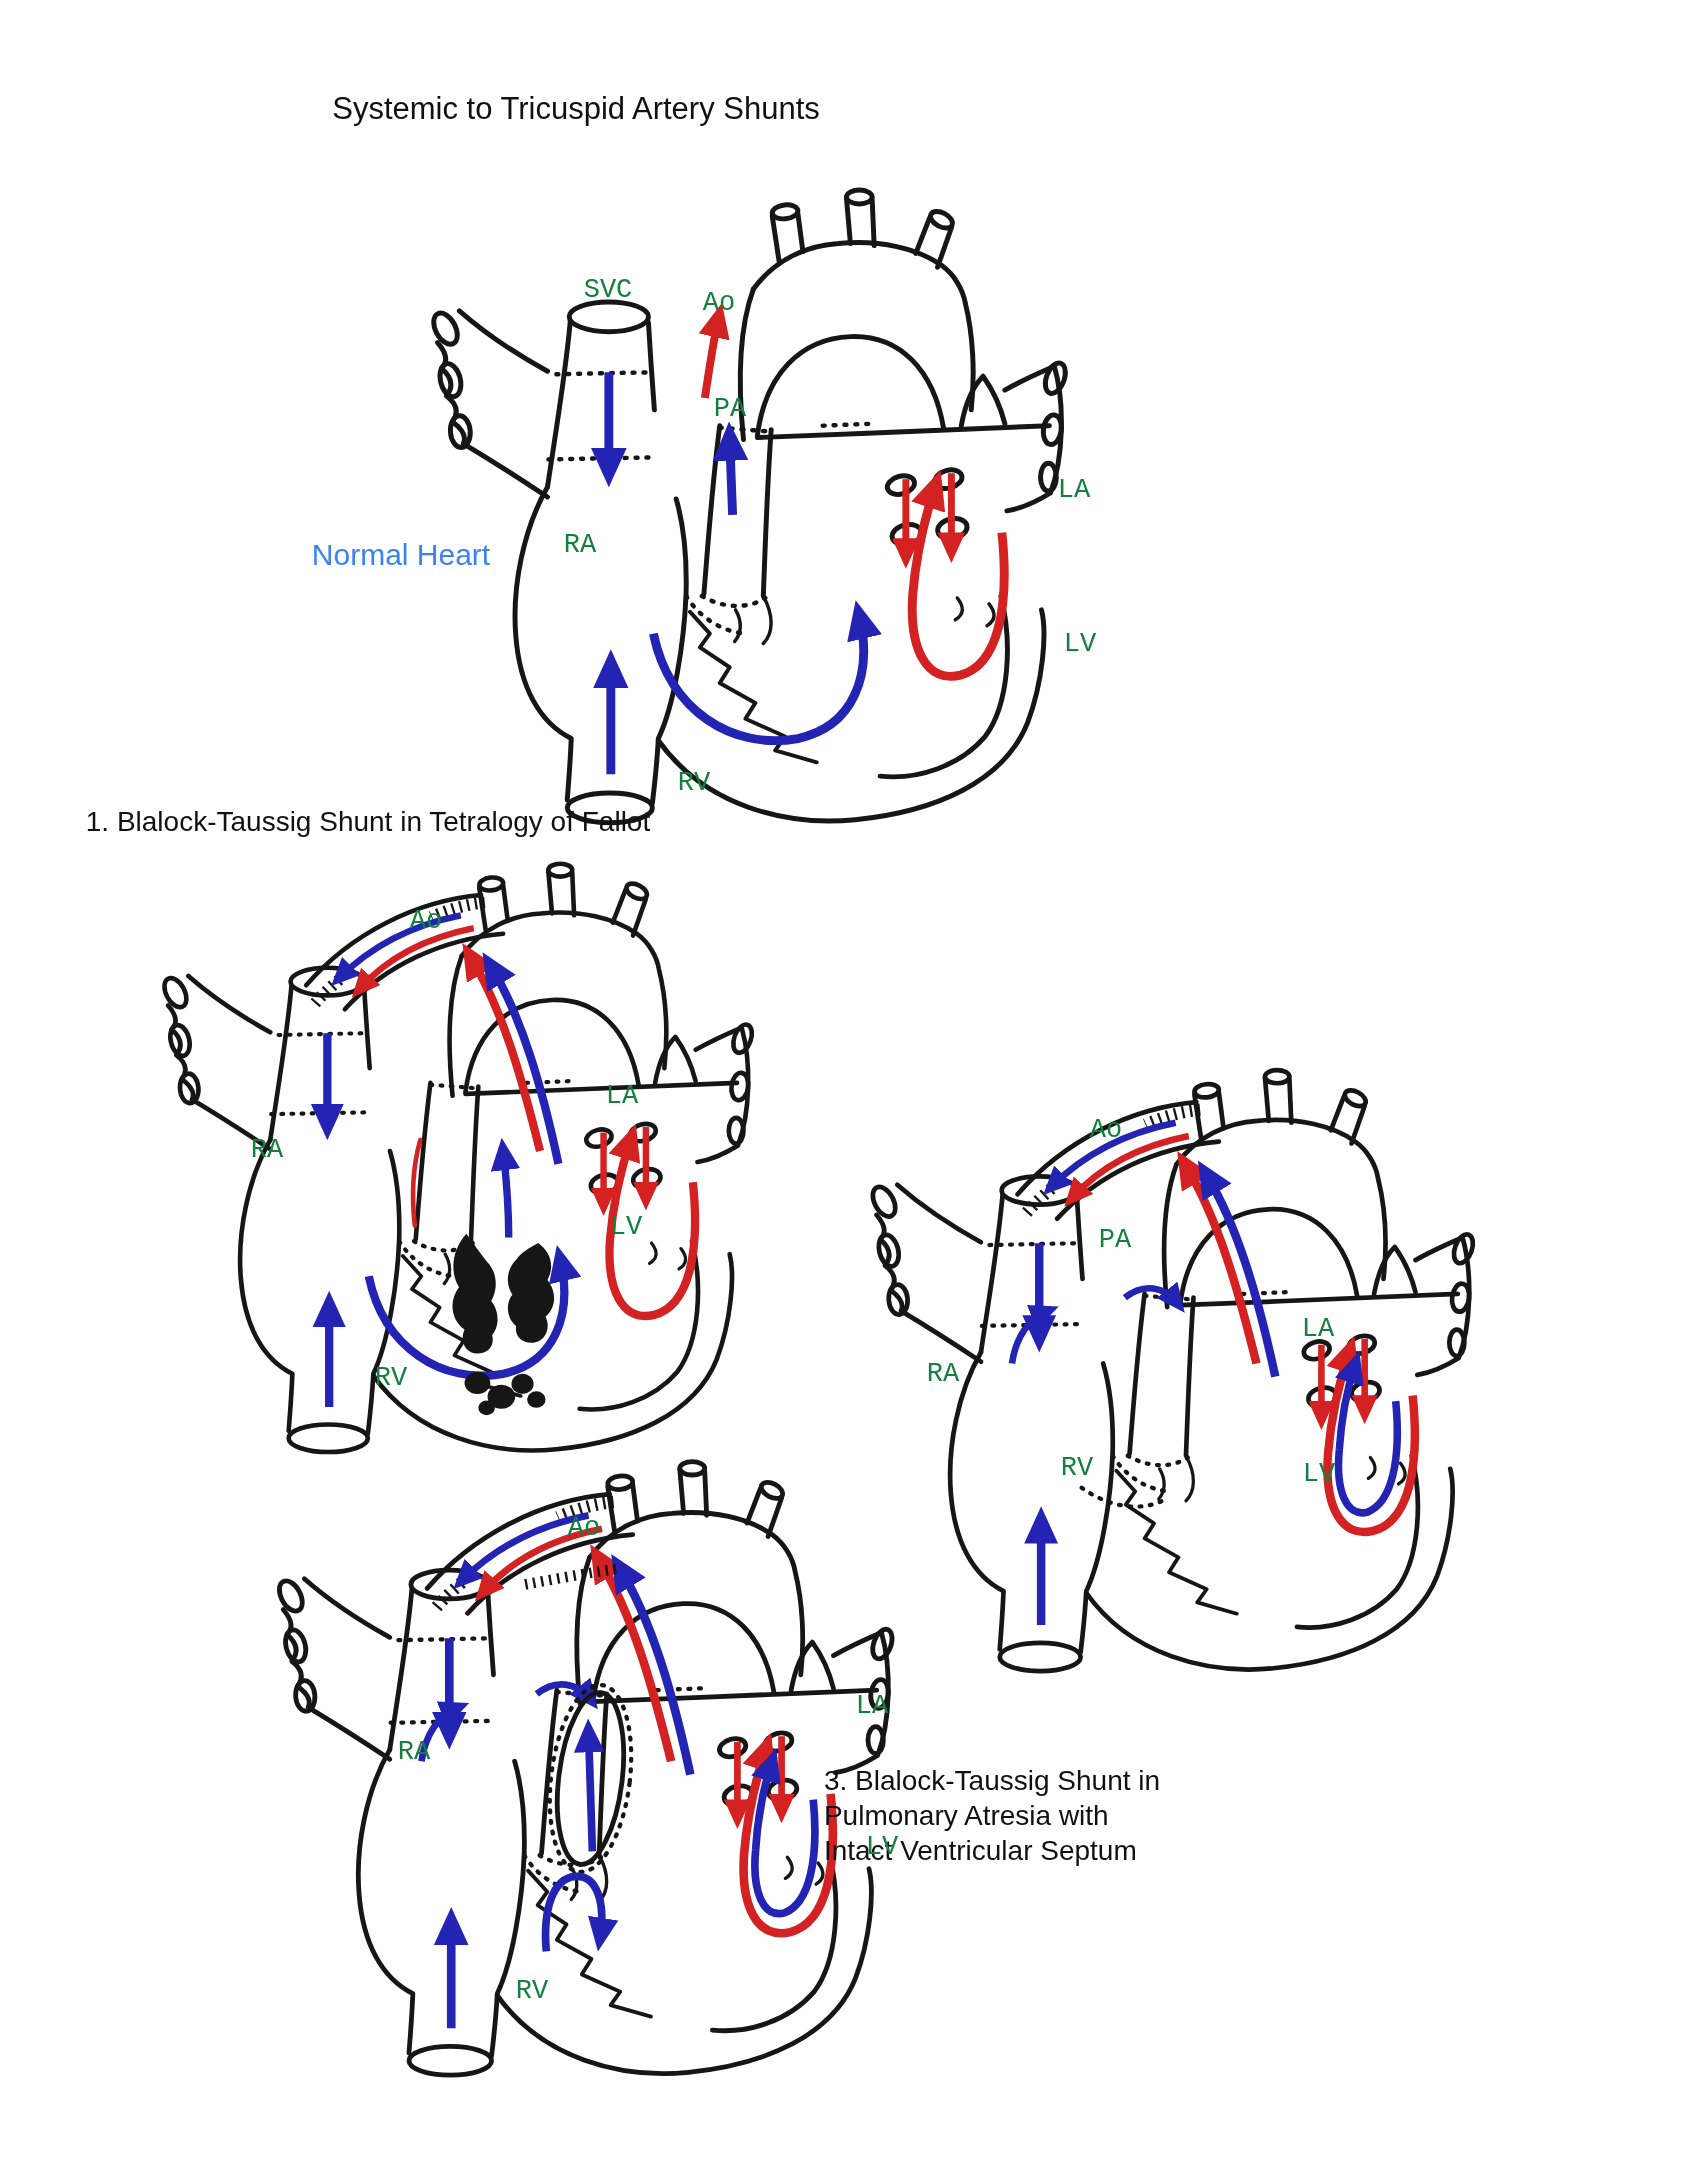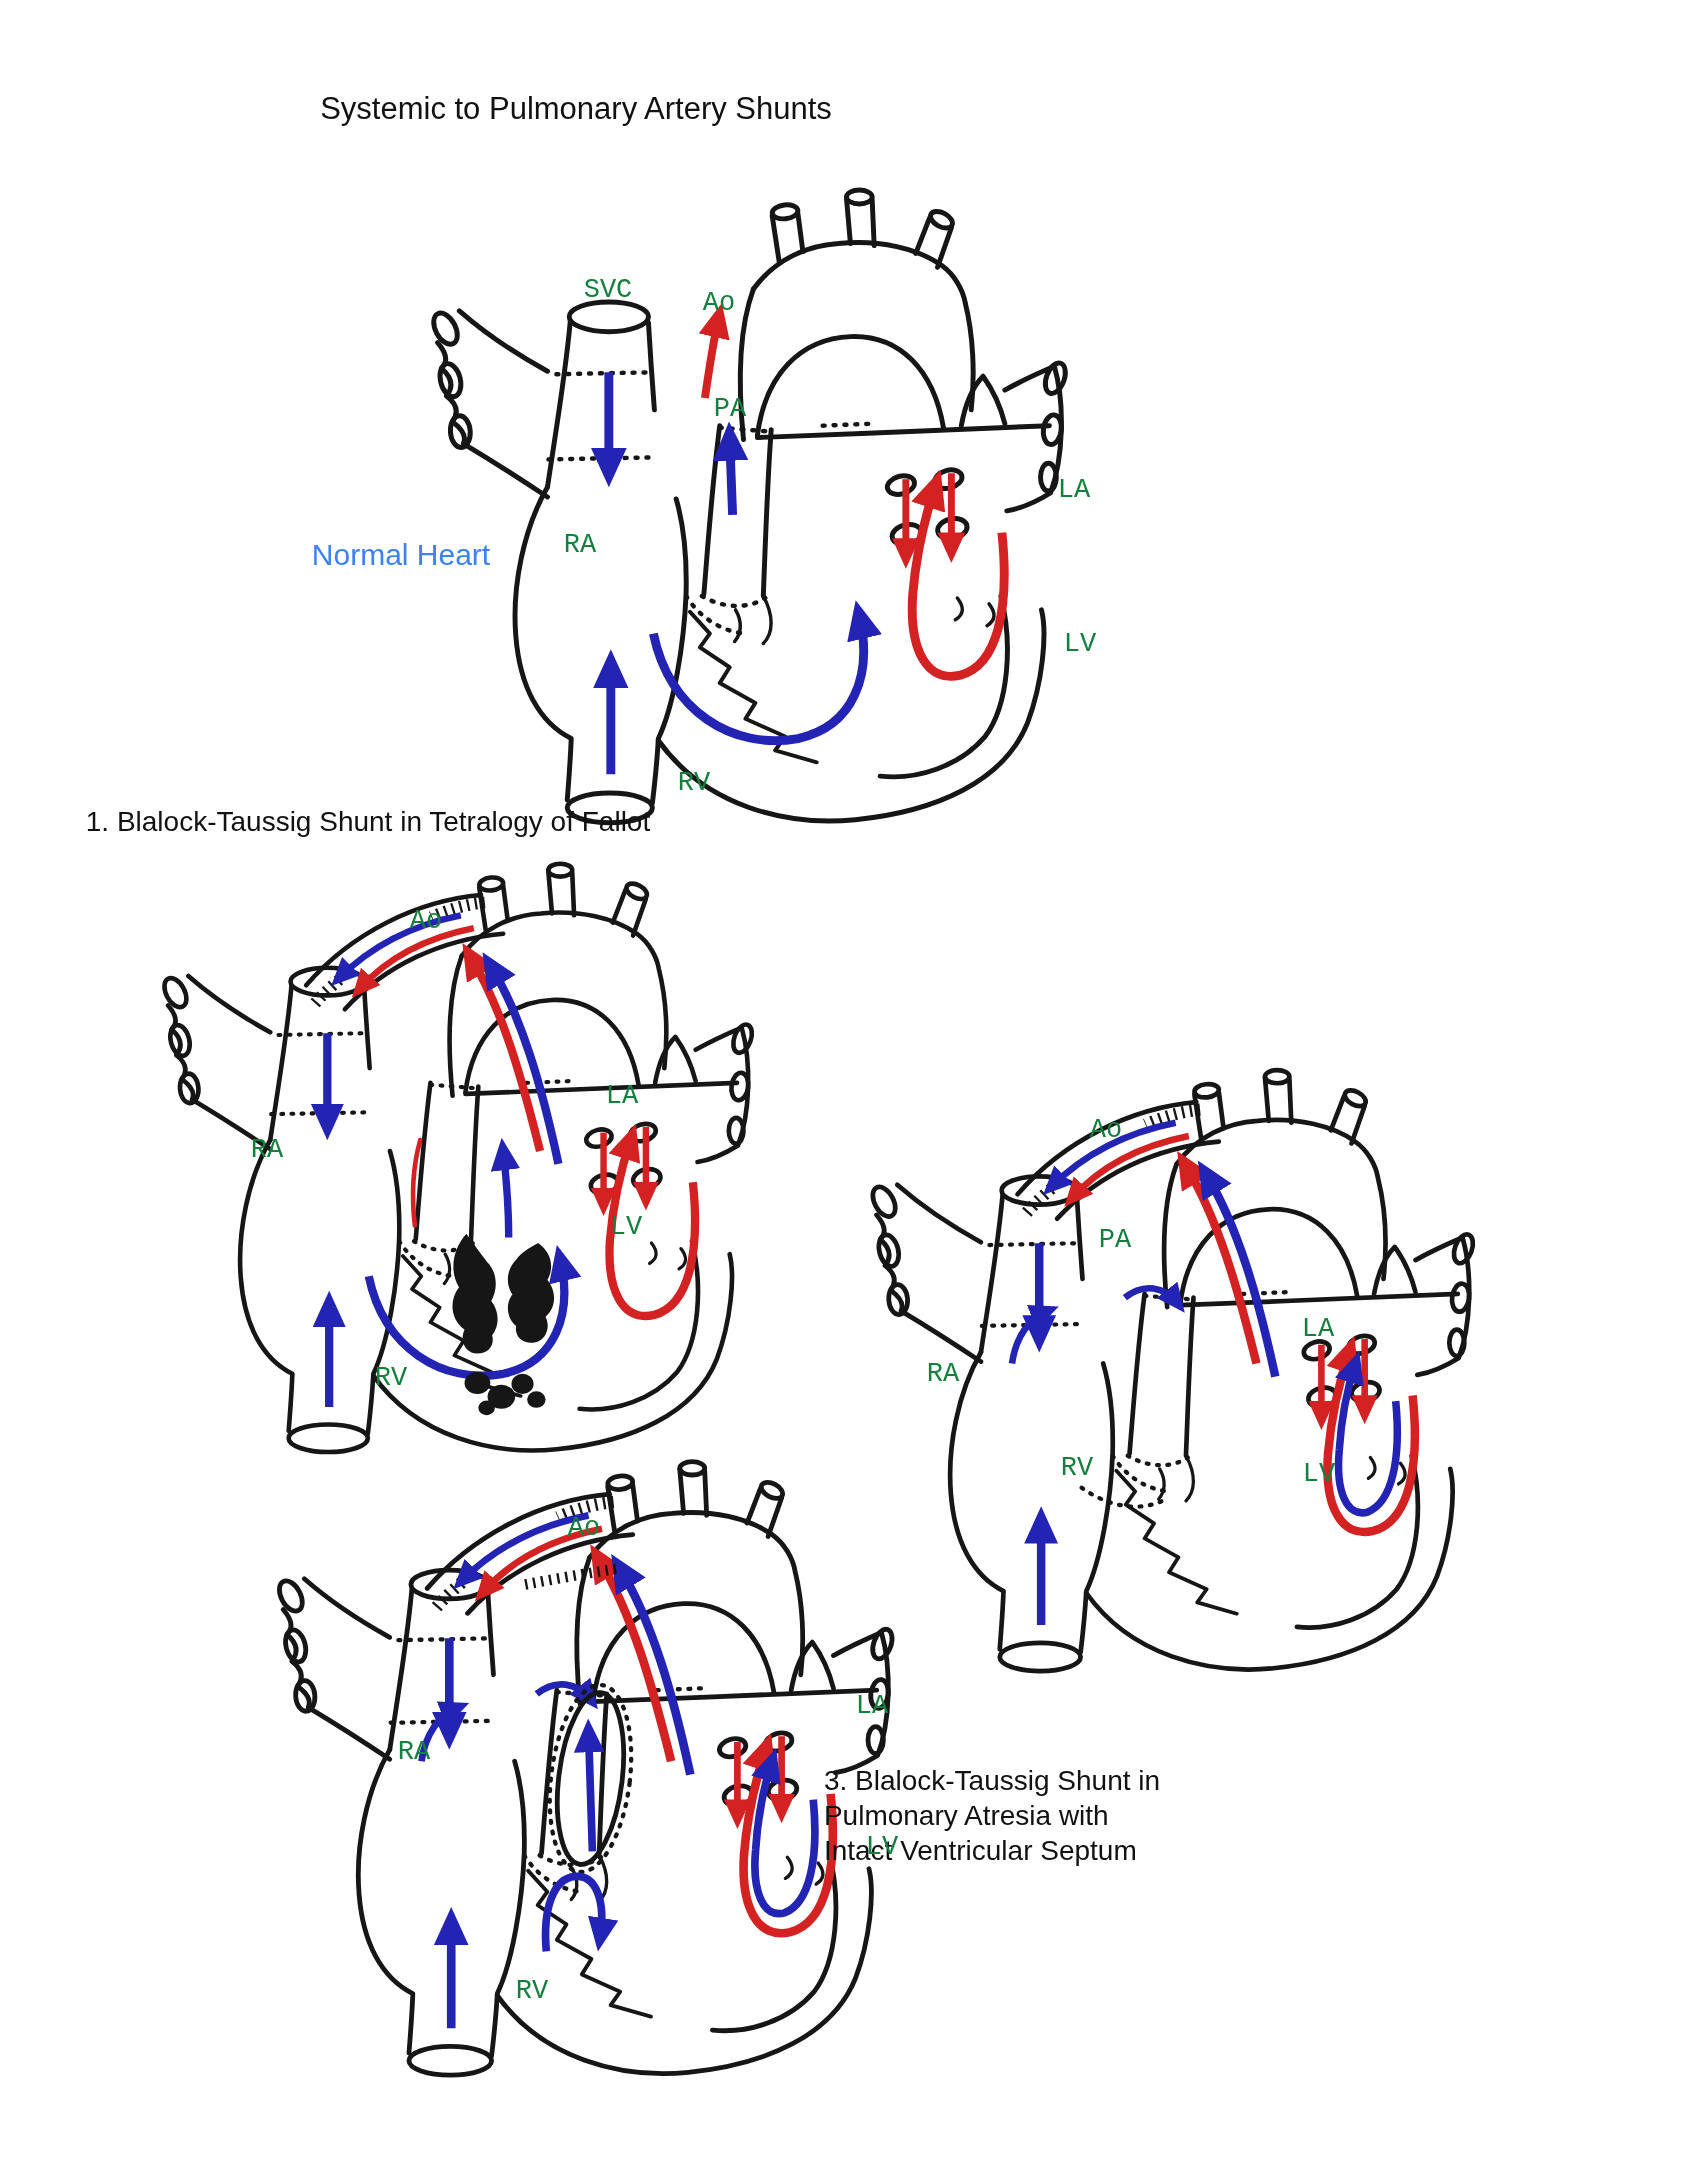--- a/index.html
+++ b/index.html
@@ -203,21 +203,21 @@
       <g>
         <ellipse class="k" cx="352" cy="352" rx="33" ry="90" transform="rotate(7 352 352)"></ellipse>
         <ellipse class="kd" cx="352" cy="352" rx="41" ry="98" transform="rotate(7 352 352)"></ellipse>
       </g>
       <path class="ktick2" d="M284,150 C316,144 350,138 384,133"></path>
       <path class="ab8" d="M354,428 L350,304"></path>
       <path class="ab8" d="M306,532 C302,486 314,456 336,454 C358,452 368,480 362,518"></path>
     </g>
   </svg>
 
-  <div class="title" style="left:576px;top:109px">Systemic to Pulmonary Artery Shunts</div>
+  <div class="title" style="left:576px;top:109px">Systemic to Tricuspid Artery Shunts</div>
 
   <div class="big" style="left:401px;top:555px">Normal Heart</div>
   <div class="cap" style="left:368px;top:822px">1. Blalock-Taussig Shunt in Tetralogy of Fallot</div>
   <div class="cap3" style="left:992px;top:1815px">3. Blalock-Taussig Shunt in
 Pulmonary Atresia with
 Intact Ventricular Septum</div>
 
   <div class="lbl" style="left:608px;top:290px">SVC</div>
   <div class="lbl" style="left:719px;top:303px">Ao</div>
   <div class="lbl" style="left:730px;top:409px">PA</div>

